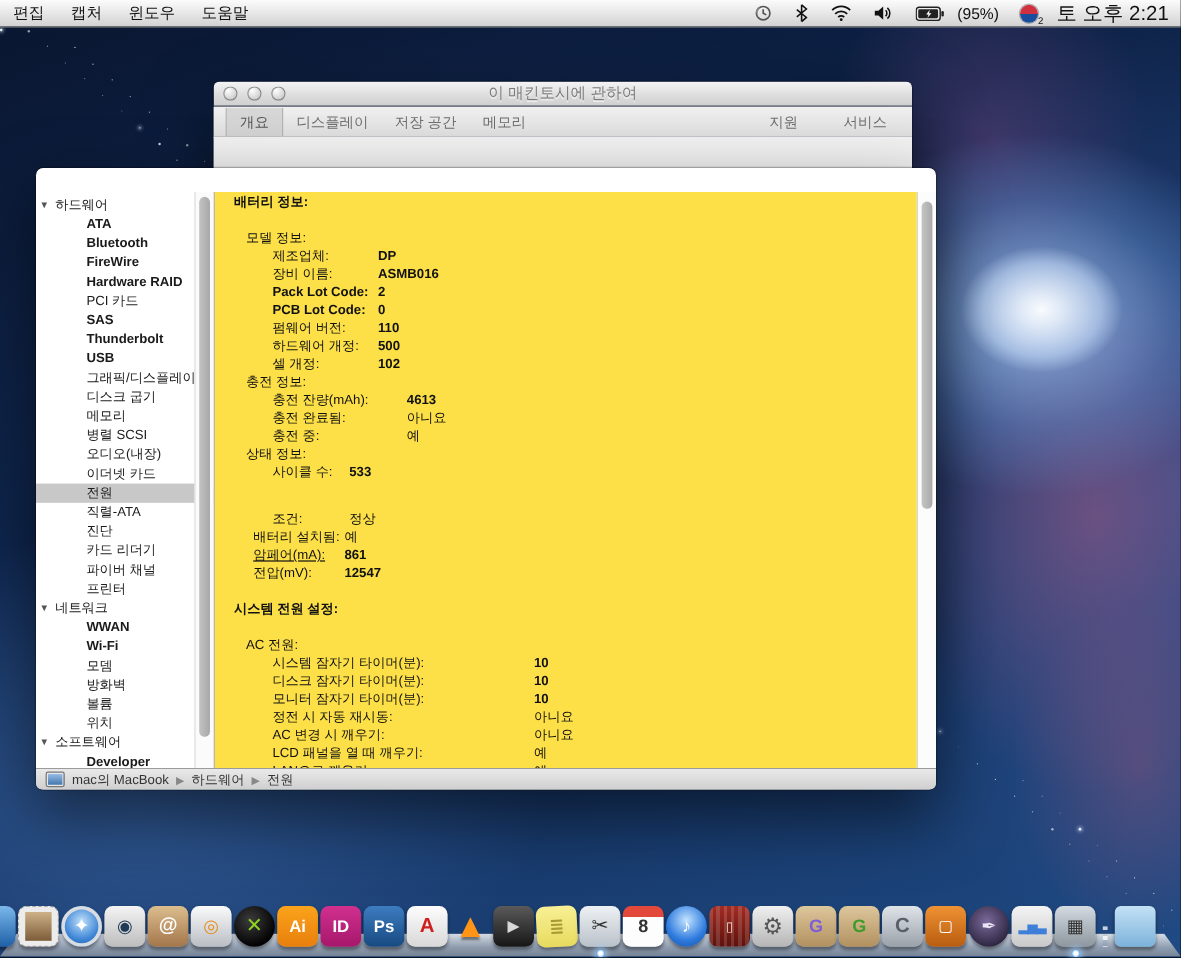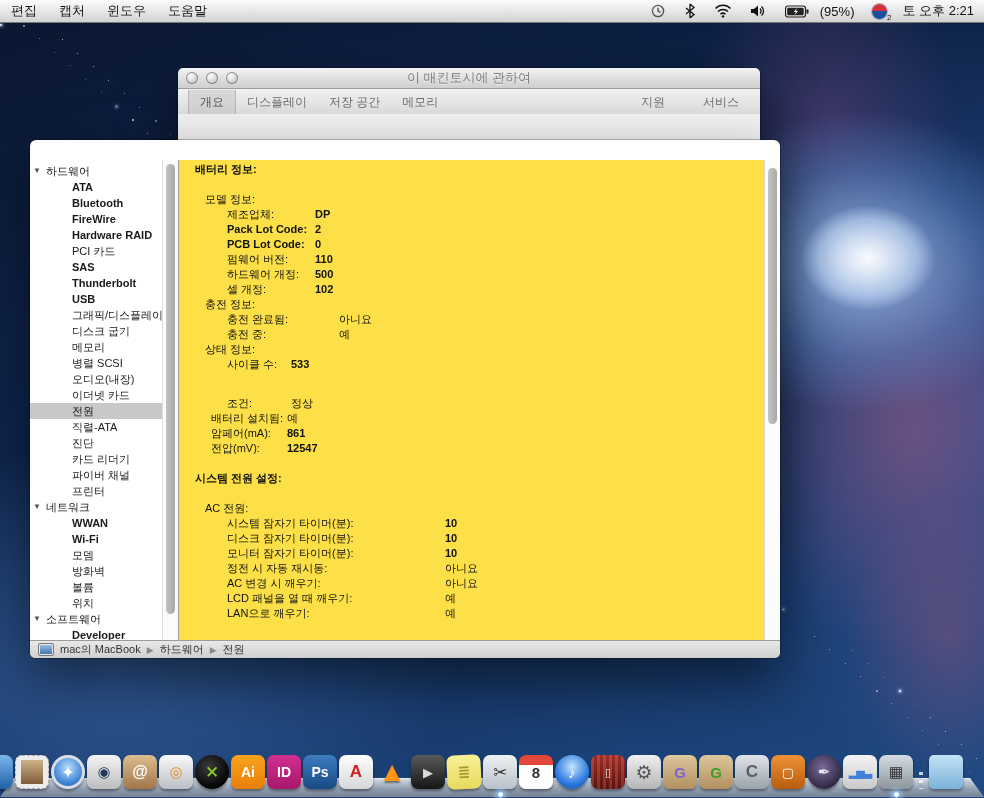--- a/index.html
+++ b/index.html
@@ -21,21 +21,21 @@
   .star{position:absolute;background:#fff;border-radius:50%;}
 
   
   #menubar{position:absolute;left:0;top:0;width:984px;height:22px;z-index:60;
     background:linear-gradient(180deg,#fbfbfb 0%,#e9e9e9 45%,#d2d2d2 100%);
     border-bottom:1px solid #777;display:flex;align-items:center;font-size:13px;color:#111;}
   .menu-item{padding:0 11px;line-height:22px;cursor:default;}
   #menu-status{margin-left:auto;display:flex;align-items:center;gap:0;}
   .status-item{display:flex;align-items:center;padding:0 9px;height:22px;}
   .status-item svg{display:block;}
-  #clock-text{padding:0 10px 0 6px;font-size:13px;}
+  #clock-text{padding:0 10px 0 6px;font-size:17px;}
   #flag-taegeuk{width:15px;height:15px;border-radius:50%;position:relative;
     background:linear-gradient(180deg,#d0313f 0 50%,#1a4d9e 50% 100%);box-shadow:0 0 0 1px rgba(0,0,0,.25);}
   #flag-taegeuk .sub2{position:absolute;right:-4px;bottom:-3px;font-size:8px;color:#111;}
 
   
   .window{position:absolute;border-radius:6px;box-shadow:0 22px 55px rgba(0,0,0,.55),0 0 0 1px rgba(0,0,0,.25);}
   .titlebar{height:20px;border-radius:5px 5px 0 0;position:relative;
     background:linear-gradient(180deg,#f4f4f4,#dcdcdc 60%,#cfcfcf);border-bottom:1px solid #9c9c9c;}
   .titlebar .tl-title{position:absolute;left:0;right:0;top:0;text-align:center;line-height:20px;
     font-size:13px;color:#7c7c7c;text-shadow:0 1px 0 rgba(255,255,255,.6);}
@@ -366,33 +366,35 @@
         <div id="side-scroll">
           <div id="side-thumb"></div>
         </div>
       </div>
       <div id="main-pane">
         <div id="content-rows">
             <div class="c-row bold" style="padding-left: 8px;"><span class="lbl">배터리 정보:</span></div>
             <div class="c-row"></div>
             <div class="c-row" style="padding-left: 18px;"><span class="lbl">모델 정보:</span></div>
             <div class="c-row" style="padding-left: 40px;"><span class="lbl" style="min-width: 88px;">제조업체:</span><span class="latin">DP</span></div>
+            <div class="c-row" style="padding-left: 40px;"><span class="lbl" style="min-width: 88px;">장비 이름:</span><span class="latin">ASMB016</span></div>
             <div class="c-row" style="padding-left: 40px;"><span class="lbl latin" style="min-width: 88px;">Pack Lot Code:</span><span class="latin">2</span></div>
             <div class="c-row" style="padding-left: 40px;"><span class="lbl latin" style="min-width: 88px;">PCB Lot Code:</span><span class="latin">0</span></div>
             <div class="c-row" style="padding-left: 40px;"><span class="lbl" style="min-width: 88px;">펌웨어 버전:</span><span class="latin">110</span></div>
             <div class="c-row" style="padding-left: 40px;"><span class="lbl" style="min-width: 88px;">하드웨어 개정:</span><span class="latin">500</span></div>
             <div class="c-row" style="padding-left: 40px;"><span class="lbl" style="min-width: 88px;">셀 개정:</span><span class="latin">102</span></div>
             <div class="c-row" style="padding-left: 18px;"><span class="lbl">충전 정보:</span></div>
+            <div class="c-row" style="padding-left: 40px;"><span class="lbl" style="min-width: 112px;">충전 잔량(mAh):</span><span class="latin">4613</span></div>
             <div class="c-row" style="padding-left: 40px;"><span class="lbl" style="min-width: 112px;">충전 완료됨:</span><span>아니요</span></div>
             <div class="c-row" style="padding-left: 40px;"><span class="lbl" style="min-width: 112px;">충전 중:</span><span>예</span></div>
             <div class="c-row" style="padding-left: 18px;"><span class="lbl">상태 정보:</span></div>
             <div class="c-row" style="padding-left: 40px;"><span class="lbl" style="min-width: 64px;">사이클 수:</span><span class="latin">533</span></div>
             <div class="c-row" style="padding-left: 40px; margin-top: 24px;"><span class="lbl" style="min-width: 64px;">조건:</span><span>정상</span></div>
             <div class="c-row" style="padding-left: 24px;"><span class="lbl" style="min-width: 76px;">배터리 설치됨:</span><span>예</span></div>
-            <div class="c-row" style="padding-left: 24px;"><span class="lbl" style="min-width: 76px;">암페어(mA):</span><span class="latin">861</span></div>
+            <div class="c-row" style="padding-left: 24px;"><span class="lbl" style="min-width: 76px; text-decoration: underline;">암페어(mA):</span><span class="latin">861</span></div>
             <div class="c-row" style="padding-left: 24px;"><span class="lbl" style="min-width: 76px;">전압(mV):</span><span class="latin">12547</span></div>
             <div class="c-row"></div>
             <div class="c-row bold" style="padding-left: 8px;"><span class="lbl">시스템 전원 설정:</span></div>
             <div class="c-row"></div>
             <div class="c-row" style="padding-left: 18px;"><span class="lbl">AC 전원:</span></div>
             <div class="c-row" style="padding-left: 40px;"><span class="lbl" style="min-width: 218px;">시스템 잠자기 타이머(분):</span><span class="latin">10</span></div>
             <div class="c-row" style="padding-left: 40px;"><span class="lbl" style="min-width: 218px;">디스크 잠자기 타이머(분):</span><span class="latin">10</span></div>
             <div class="c-row" style="padding-left: 40px;"><span class="lbl" style="min-width: 218px;">모니터 잠자기 타이머(분):</span><span class="latin">10</span></div>
             <div class="c-row" style="padding-left: 40px;"><span class="lbl" style="min-width: 218px;">정전 시 자동 재시동:</span><span>아니요</span></div>
             <div class="c-row" style="padding-left: 40px;"><span class="lbl" style="min-width: 218px;">AC 변경 시 깨우기:</span><span>아니요</span></div>

